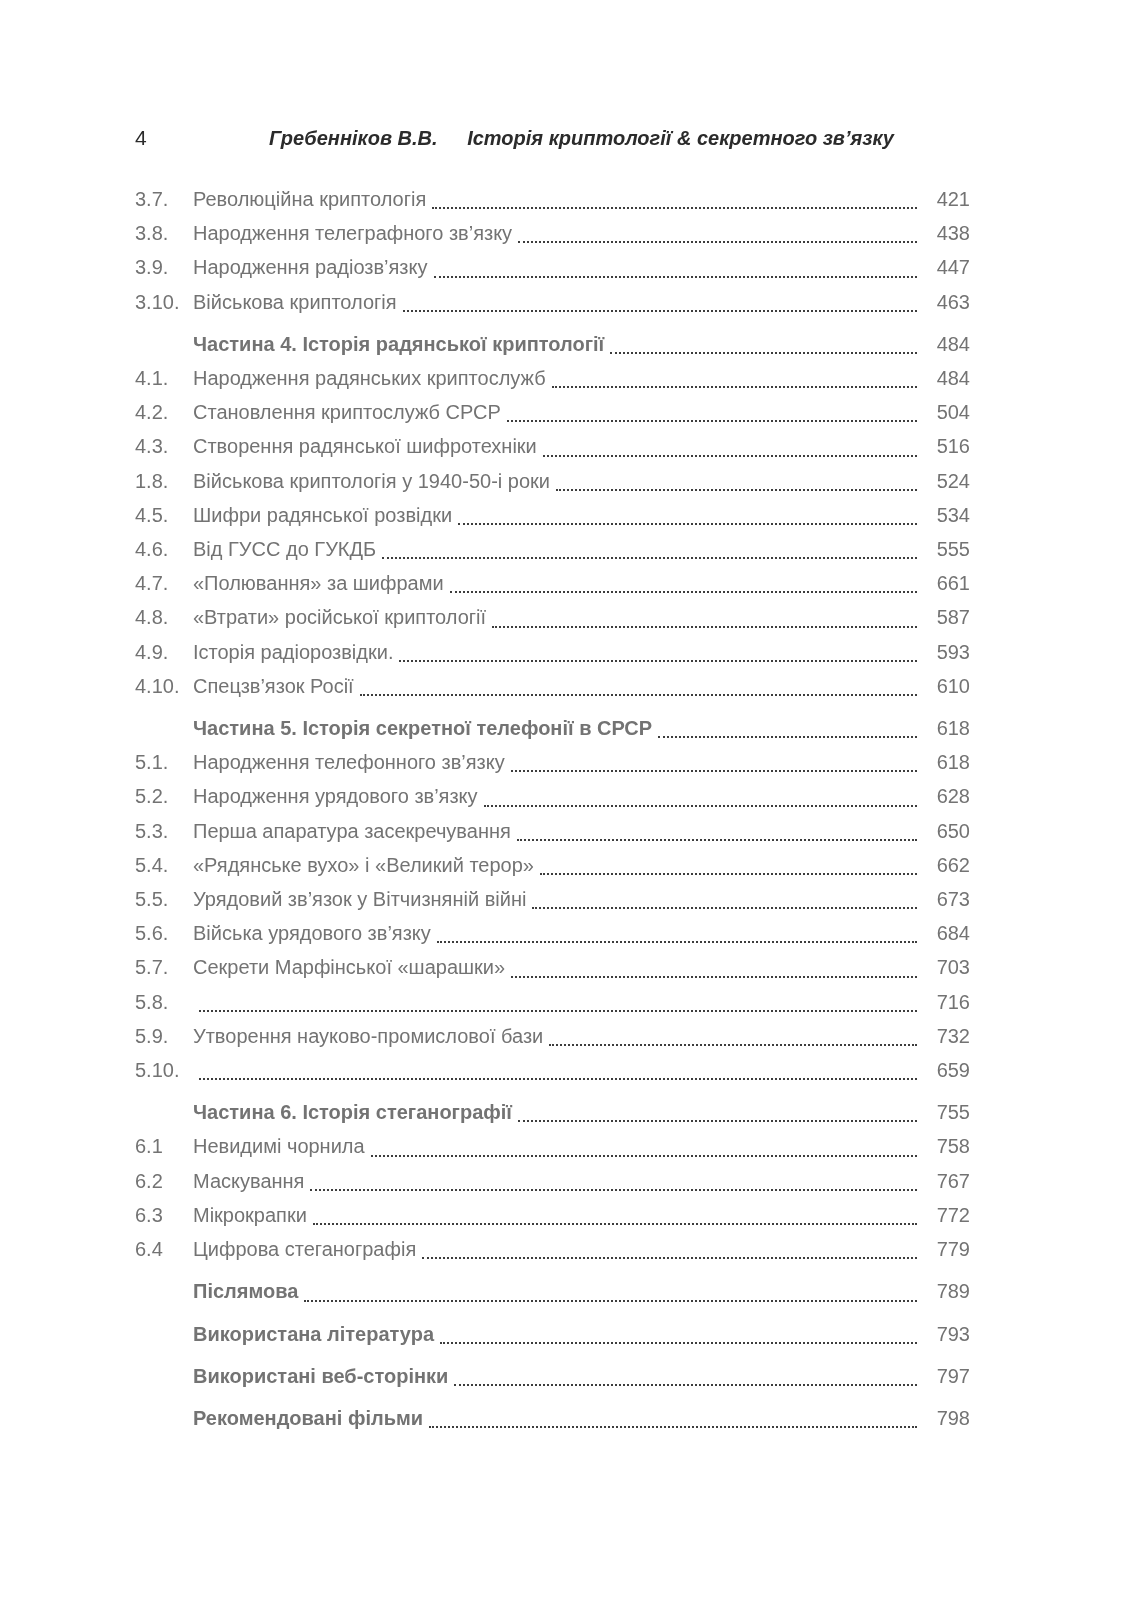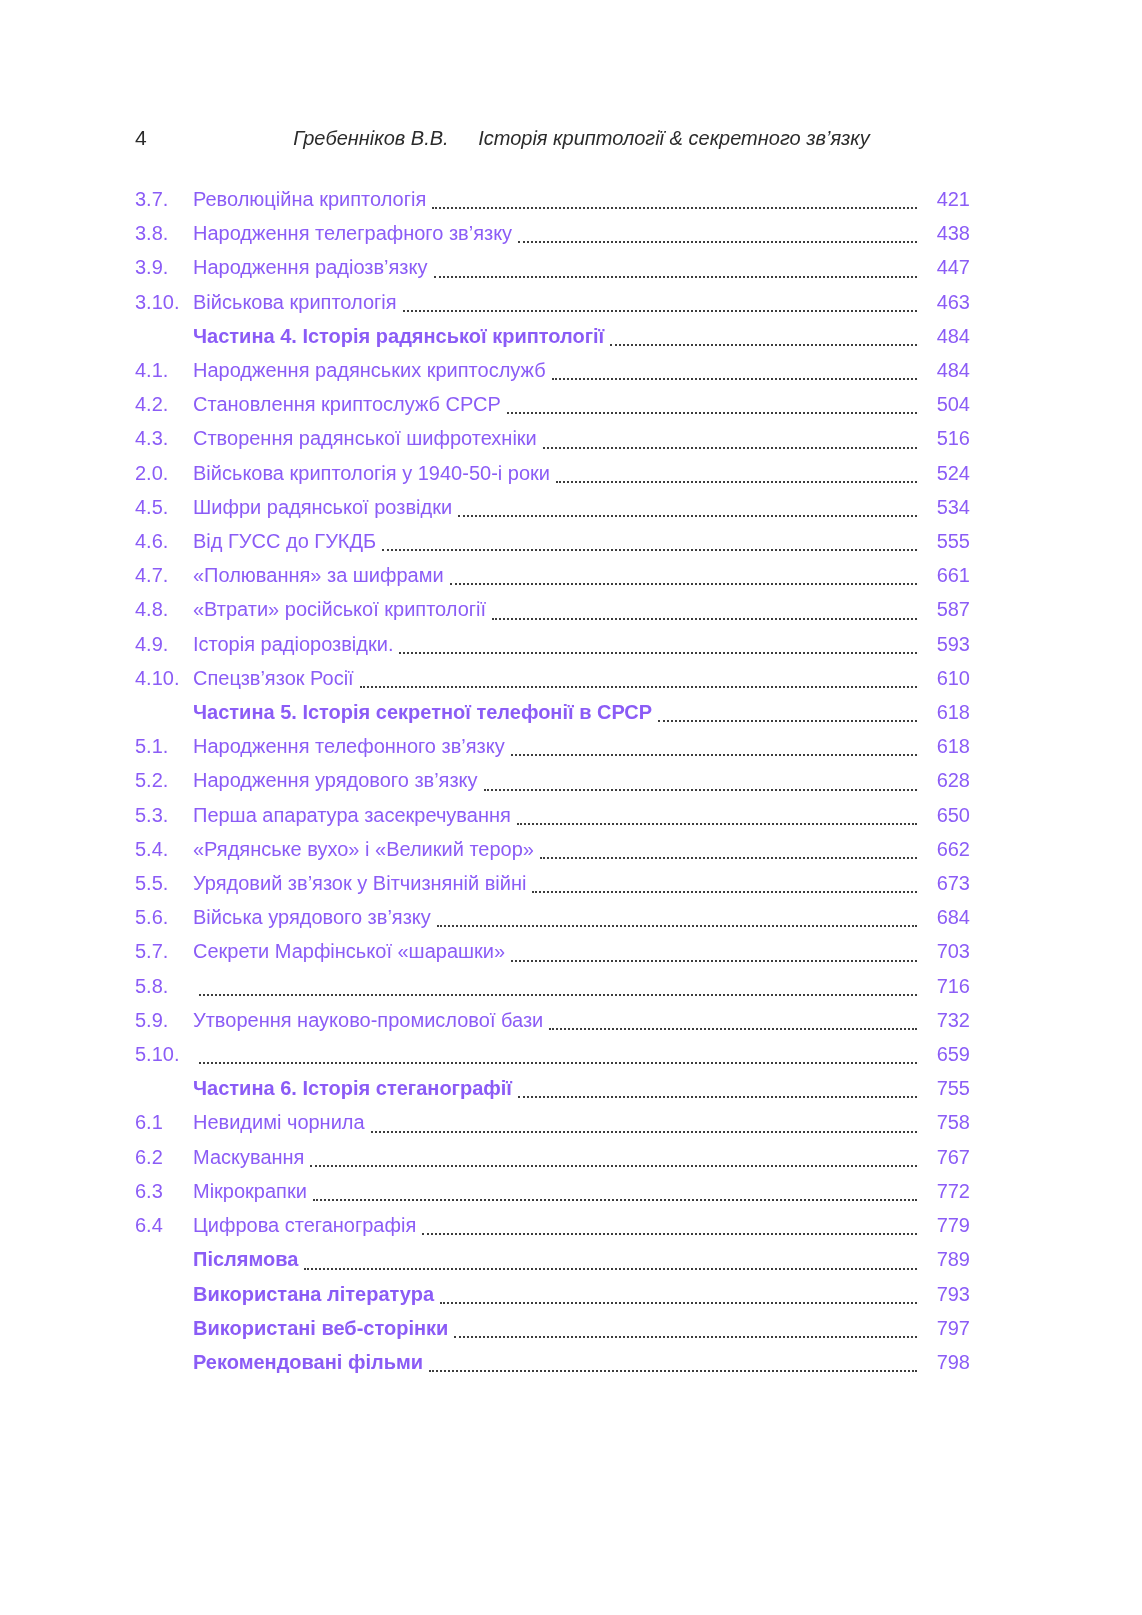--- a/index.html
+++ b/index.html
@@ -24,34 +24,34 @@
   .page-num {
     width:58px;
     flex:none;
     font-size:21px;
     font-weight:400;
   }
   .running-title {
     flex:1;
     text-align:center;
     font-style:italic;
-    font-weight:400;
+    font-weight:700;
     white-space:nowrap;
   }
   .running-title .book { margin-left:24px; }
   .toc { margin-top:32px; }
   .toc-row {
     display:flex;
     align-items:flex-end;
     font-size:20px;
     line-height:34.2px;
-    color:#8b5cf6;
+    color:#737373;
     white-space:nowrap;
   }
-  .toc-row.spaced { }
+  .toc-row.spaced { margin-top:8px; }
   .toc-row.bold .title { font-weight:700; }
   .num { width:58px; flex:none; }
   .title { flex:none; }
   .leader {
     flex:1 1 auto;
     min-width:14px;
     align-self:flex-end;
     margin:0 7px 7px 6px;
     border-bottom:2.5px dotted #3d3d3d;
     height:0;
@@ -118,21 +118,21 @@
         <span class="leader"></span>
         <span class="pg">504</span>
       </div>
       <div class="toc-row">
         <span class="num">4.3.</span>
         <span class="title">Створення радянської шифротехніки</span>
         <span class="leader"></span>
         <span class="pg">516</span>
       </div>
       <div class="toc-row">
-        <span class="num">2.0.</span>
+        <span class="num">1.8.</span>
         <span class="title">Військова криптологія у 1940-50-і роки</span>
         <span class="leader"></span>
         <span class="pg">524</span>
       </div>
       <div class="toc-row">
         <span class="num">4.5.</span>
         <span class="title">Шифри радянської розвідки</span>
         <span class="leader"></span>
         <span class="pg">534</span>
       </div>

